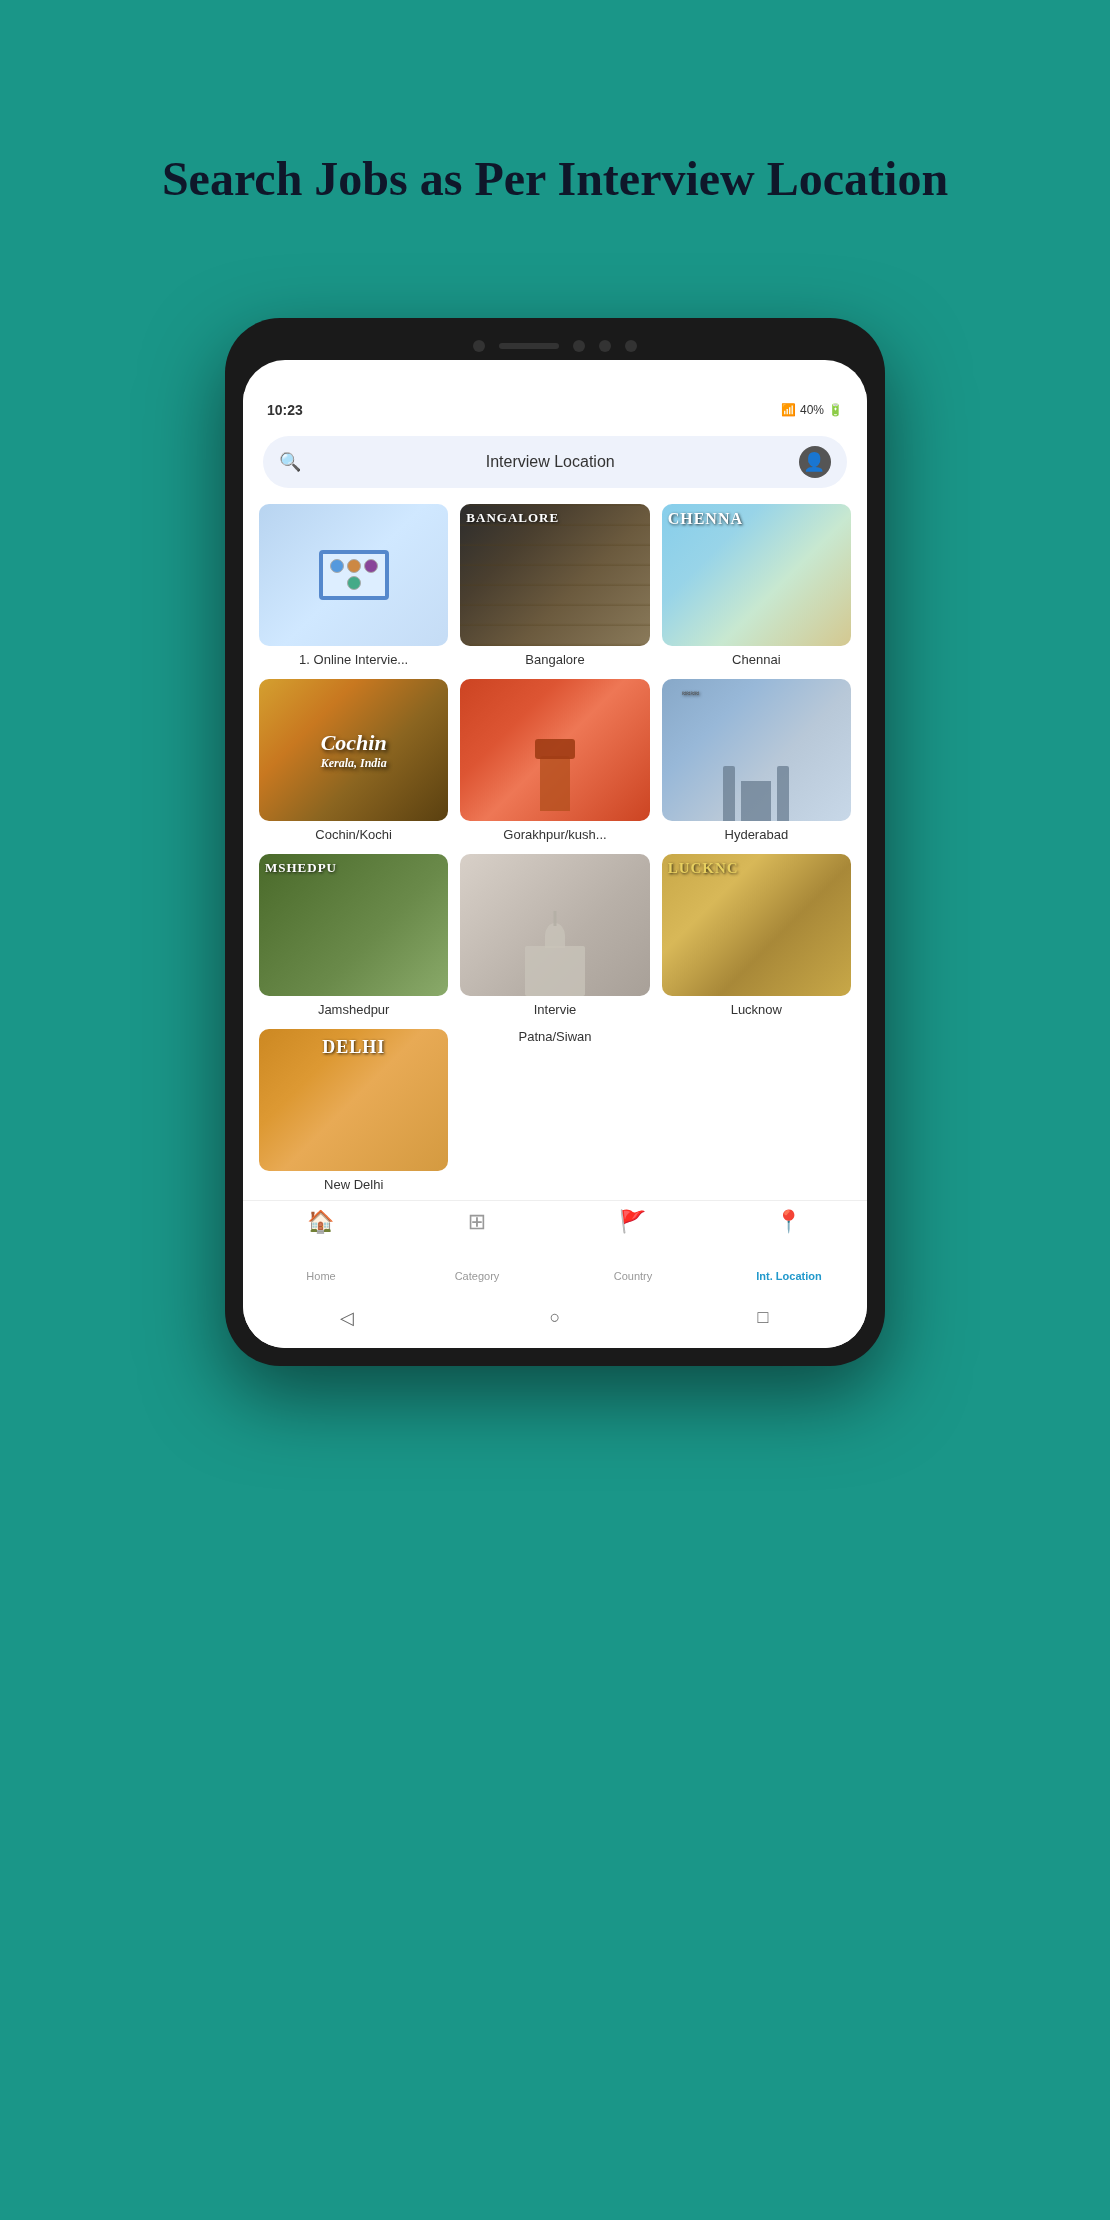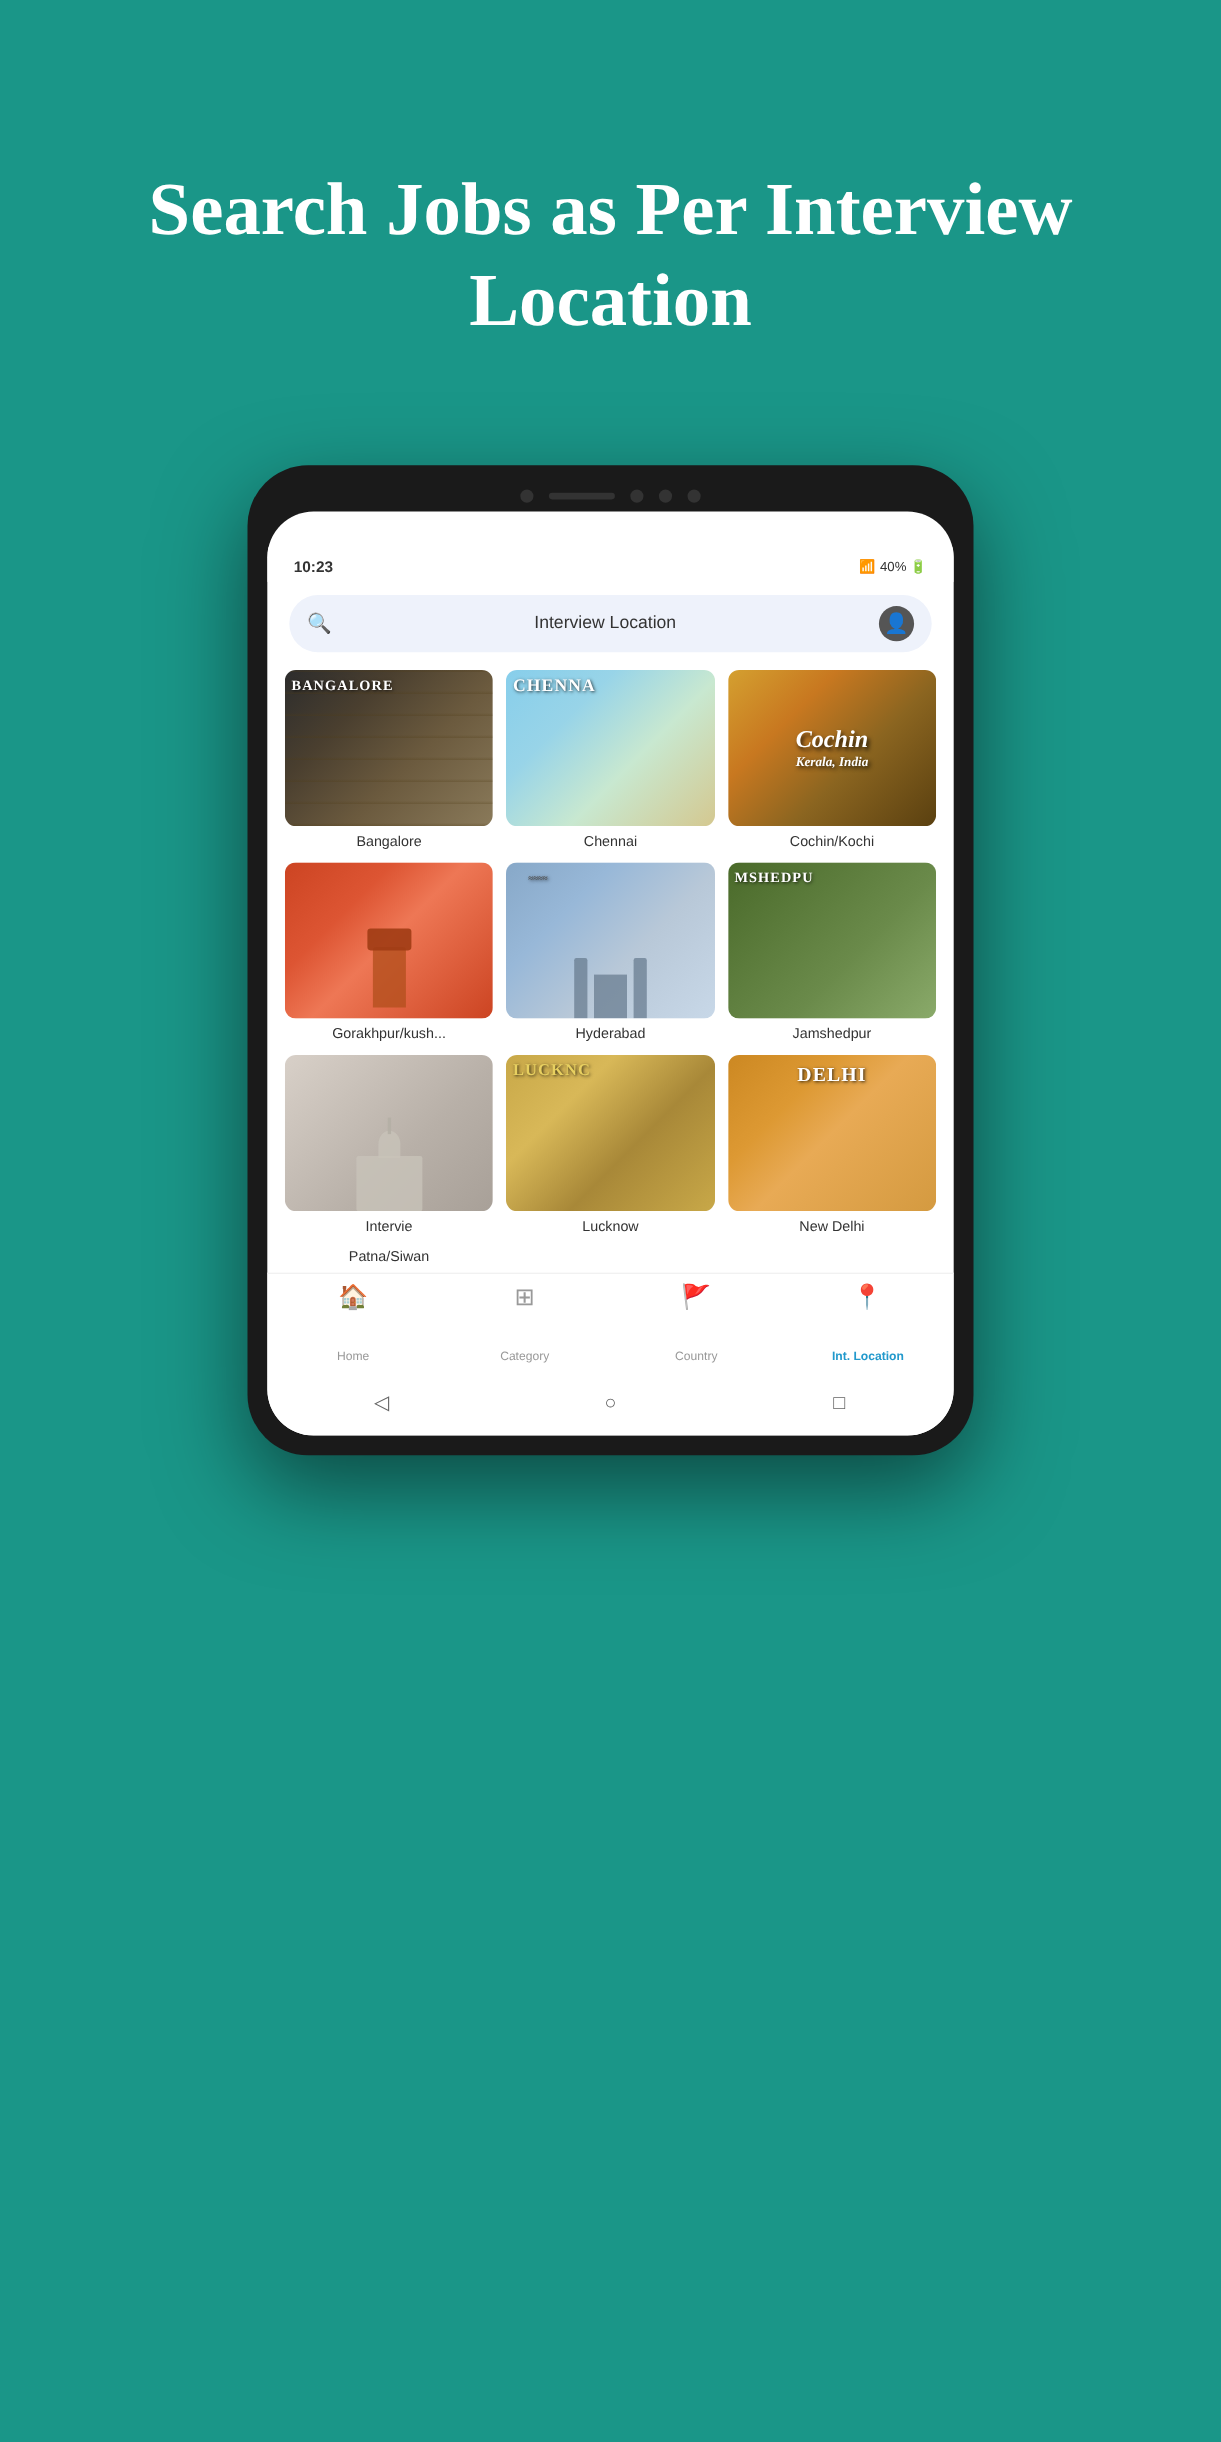--- a/index.html
+++ b/index.html
@@ -8,22 +8,22 @@
       height: 2220px;
       background-color: #1a9688;
       font-family: 'Georgia', serif;
       display: flex;
       flex-direction: column;
       align-items: center;
       overflow: hidden;
     }
 
     .header-text {
-      color: #ffffff;
-      font-size: 68px;
+      color: #0f172a;
+      font-size: 48px;
       font-weight: bold;
       text-align: center;
       padding: 80px 60px 60px 60px;
       line-height: 1.2;
       font-family: Georgia, serif;
     }
 
     .phone-wrapper {
       display: flex;
       justify-content: center;
@@ -321,20 +321,37 @@
       </div>
 
       <div class="search-bar">
         <span class="search-icon">🔍</span>
         <span class="search-text">Interview Location</span>
         <div class="profile-icon">👤</div>
       </div>
 
       <div class="city-grid">
 
+        <div class="city-item">
+          <div class="city-image">
+            <div class="city-image-bg bg-online">
+              <div class="online-icon">
+                <div class="laptop-icon">
+                  <div class="avatar-group">
+                    <div class="mini-avatar" style="background:#5599dd;"></div>
+                    <div class="mini-avatar" style="background:#cc8844;"></div>
+                    <div class="mini-avatar" style="background:#884499;"></div>
+                    <div class="mini-avatar" style="background:#44aa88;"></div>
+                  </div>
+                </div>
+              </div>
+            </div>
+          </div>
+          <span class="city-name">1. Online Intervie...</span>
+        </div>
 
         <div class="city-item">
           <div class="city-image">
             <div class="city-image-bg bg-bangalore">
               <span class="city-label-overlay">BANGALORE</span>
               <div style="position:absolute; bottom:0; left:0; right:0; top:0; background: repeating-linear-gradient(0deg, rgba(80,60,20,0.3) 0px, transparent 3px, transparent 20px); pointer-events:none;"></div>
             </div>
           </div>
           <span class="city-name">Bangalore</span>
         </div>

